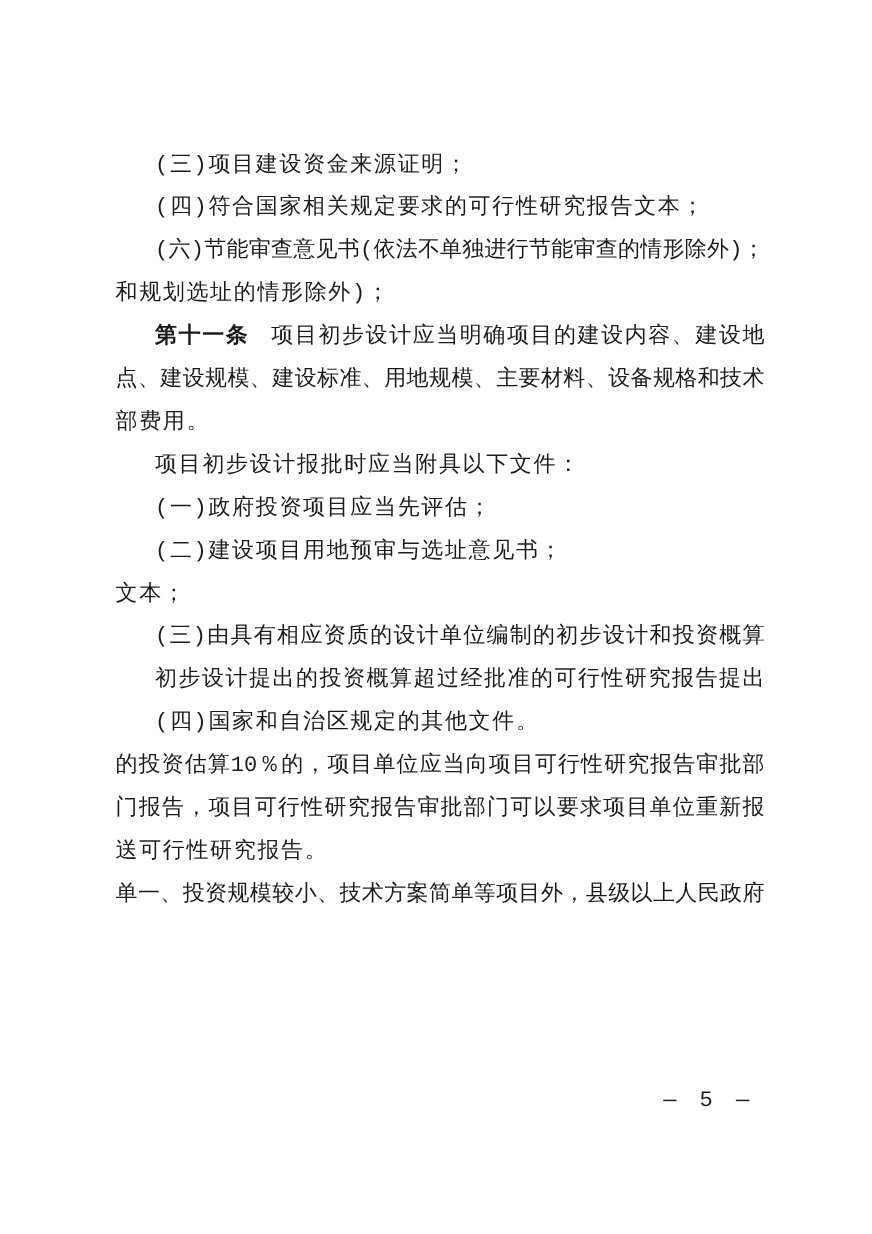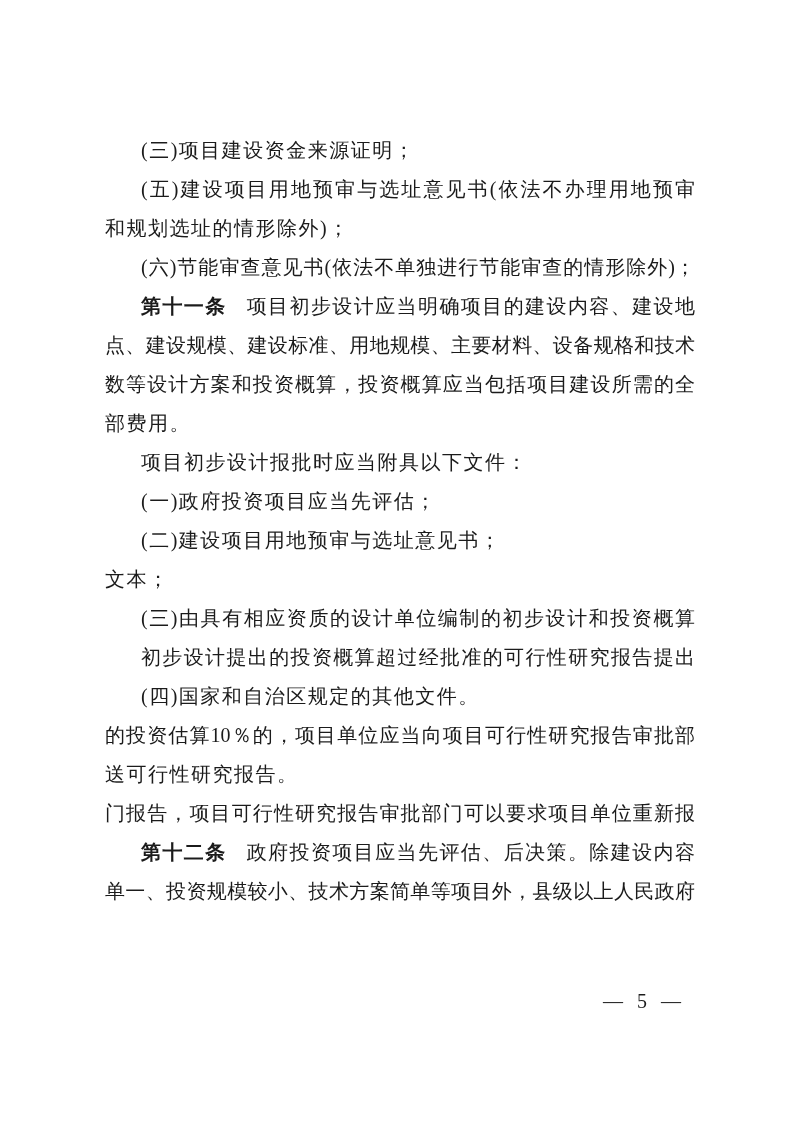--- a/index.html
+++ b/index.html
@@ -6,21 +6,21 @@
     margin: 0;
     padding: 0;
     background: #ffffff;
   }
   .page {
     position: relative;
     width: 793px;
     height: 1122px;
     background: #ffffff;
     overflow: hidden;
-    font-family: Liberation Serif, serif;
+    font-family: Liberation Mono, monospace;
     color: #1b1b1b;
   }
   .text-block {
     position: absolute;
     left: 105px;
     top: 131px;
     width: 590px;
   }
   .line {
     height: 39px;
@@ -53,34 +53,32 @@
     word-spacing: 9px;
     color: #1b1b1b;
   }
 </style>
 </head>
 <body>
 
 <div class="page">
   <div class="text-block" id="text-block">
       <div class="line indent"><span>(三)项目建设资金来源证明；</span></div>
-      <div class="line indent fill"><span>(五)建设项目用地预审与选址意见书(依法不办理用地预审</span></div>
+      <div class="line indent"><span>(四)符合国家相关规定要求的可行性研究报告文本；</span></div>
+      <div class="line indent fill"><span>(六)节能审查意见书(依法不单独进行节能审查的情形除外)；</span></div>
       <div class="line"><span>和规划选址的情形除外)；</span></div>
-      <div class="line indent fill"><span>(六)节能审查意见书(依法不单独进行节能审查的情形除外)；</span></div>
       <div class="line indent fill"><span class="article-num">第十一条</span><span>项目初步设计应当明确项目的建设内容、建设地</span></div>
       <div class="line fill"><span>点、建设规模、建设标准、用地规模、主要材料、设备规格和技术参</span></div>
-      <div class="line fill"><span>数等设计方案和投资概算，投资概算应当包括项目建设所需的全</span></div>
       <div class="line"><span>部费用。</span></div>
       <div class="line indent"><span>项目初步设计报批时应当附具以下文件：</span></div>
       <div class="line indent"><span>(一)政府投资项目应当先评估；</span></div>
       <div class="line indent"><span>(二)建设项目用地预审与选址意见书；</span></div>
       <div class="line"><span>文本；</span></div>
       <div class="line indent fill"><span>(三)由具有相应资质的设计单位编制的初步设计和投资概算</span></div>
       <div class="line indent fill"><span>初步设计提出的投资概算超过经批准的可行性研究报告提出</span></div>
       <div class="line indent"><span>(四)国家和自治区规定的其他文件。</span></div>
       <div class="line fill"><span>的投资估算10％的，项目单位应当向项目可行性研究报告审批部</span></div>
+      <div class="line fill"><span>门报告，项目可行性研究报告审批部门可以要求项目单位重新报</span></div>
       <div class="line"><span>送可行性研究报告。</span></div>
-      <div class="line fill"><span>门报告，项目可行性研究报告审批部门可以要求项目单位重新报</span></div>
-      <div class="line indent fill"><span class="article-num">第十二条</span><span>政府投资项目应当先评估、后决策。除建设内容</span></div>
       <div class="line fill"><span>单一、投资规模较小、技术方案简单等项目外，县级以上人民政府</span></div>
     </div>
   <div class="page-footer">— 5 —</div>
 </div>
 
 </body></html>

